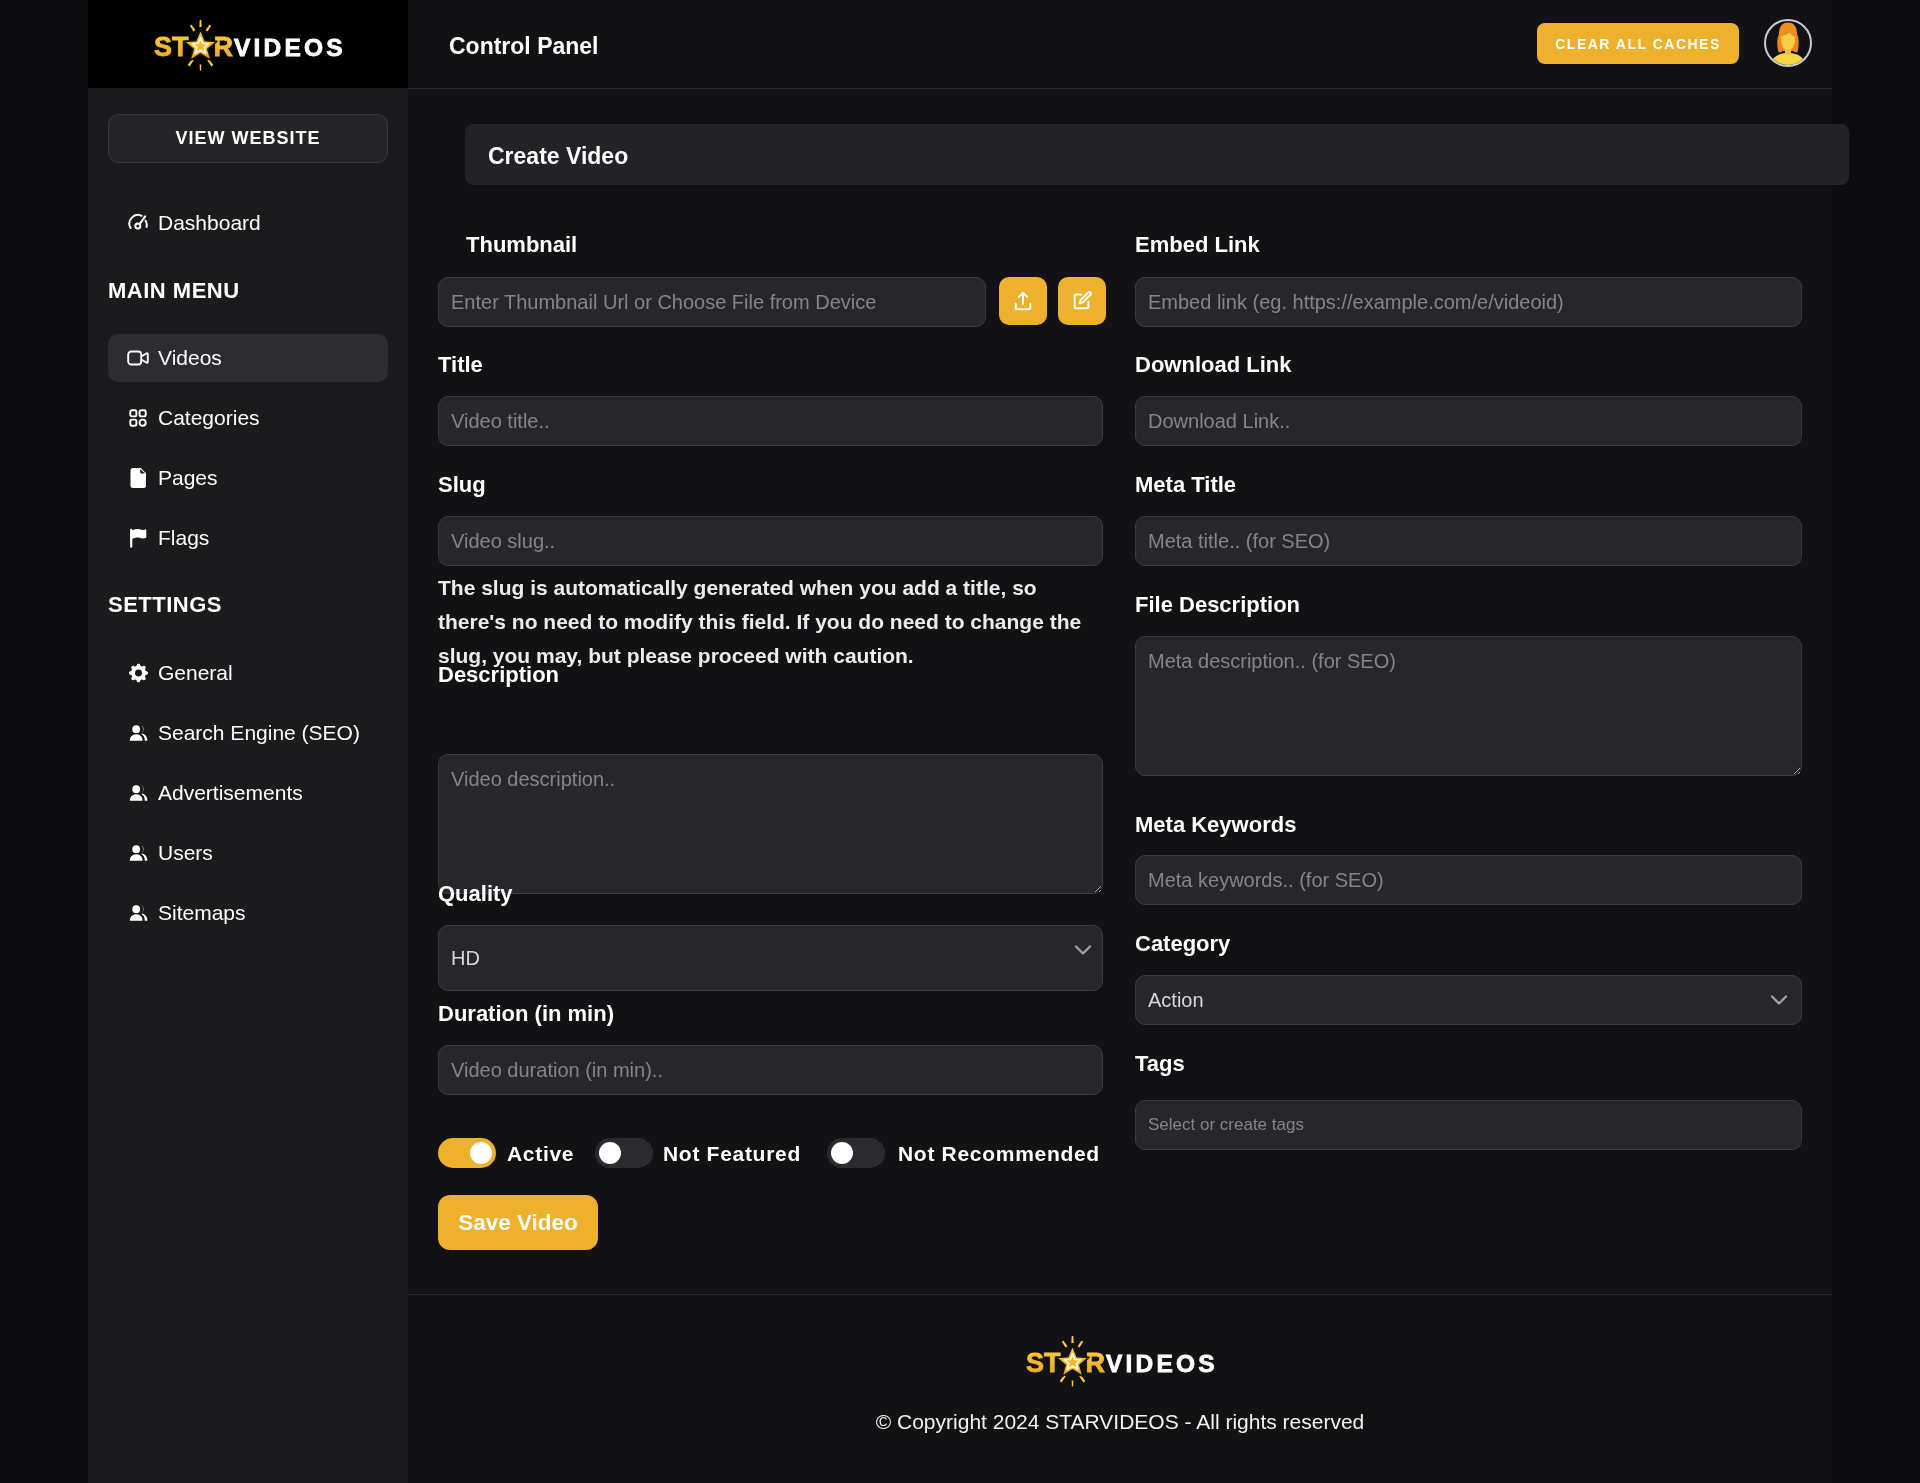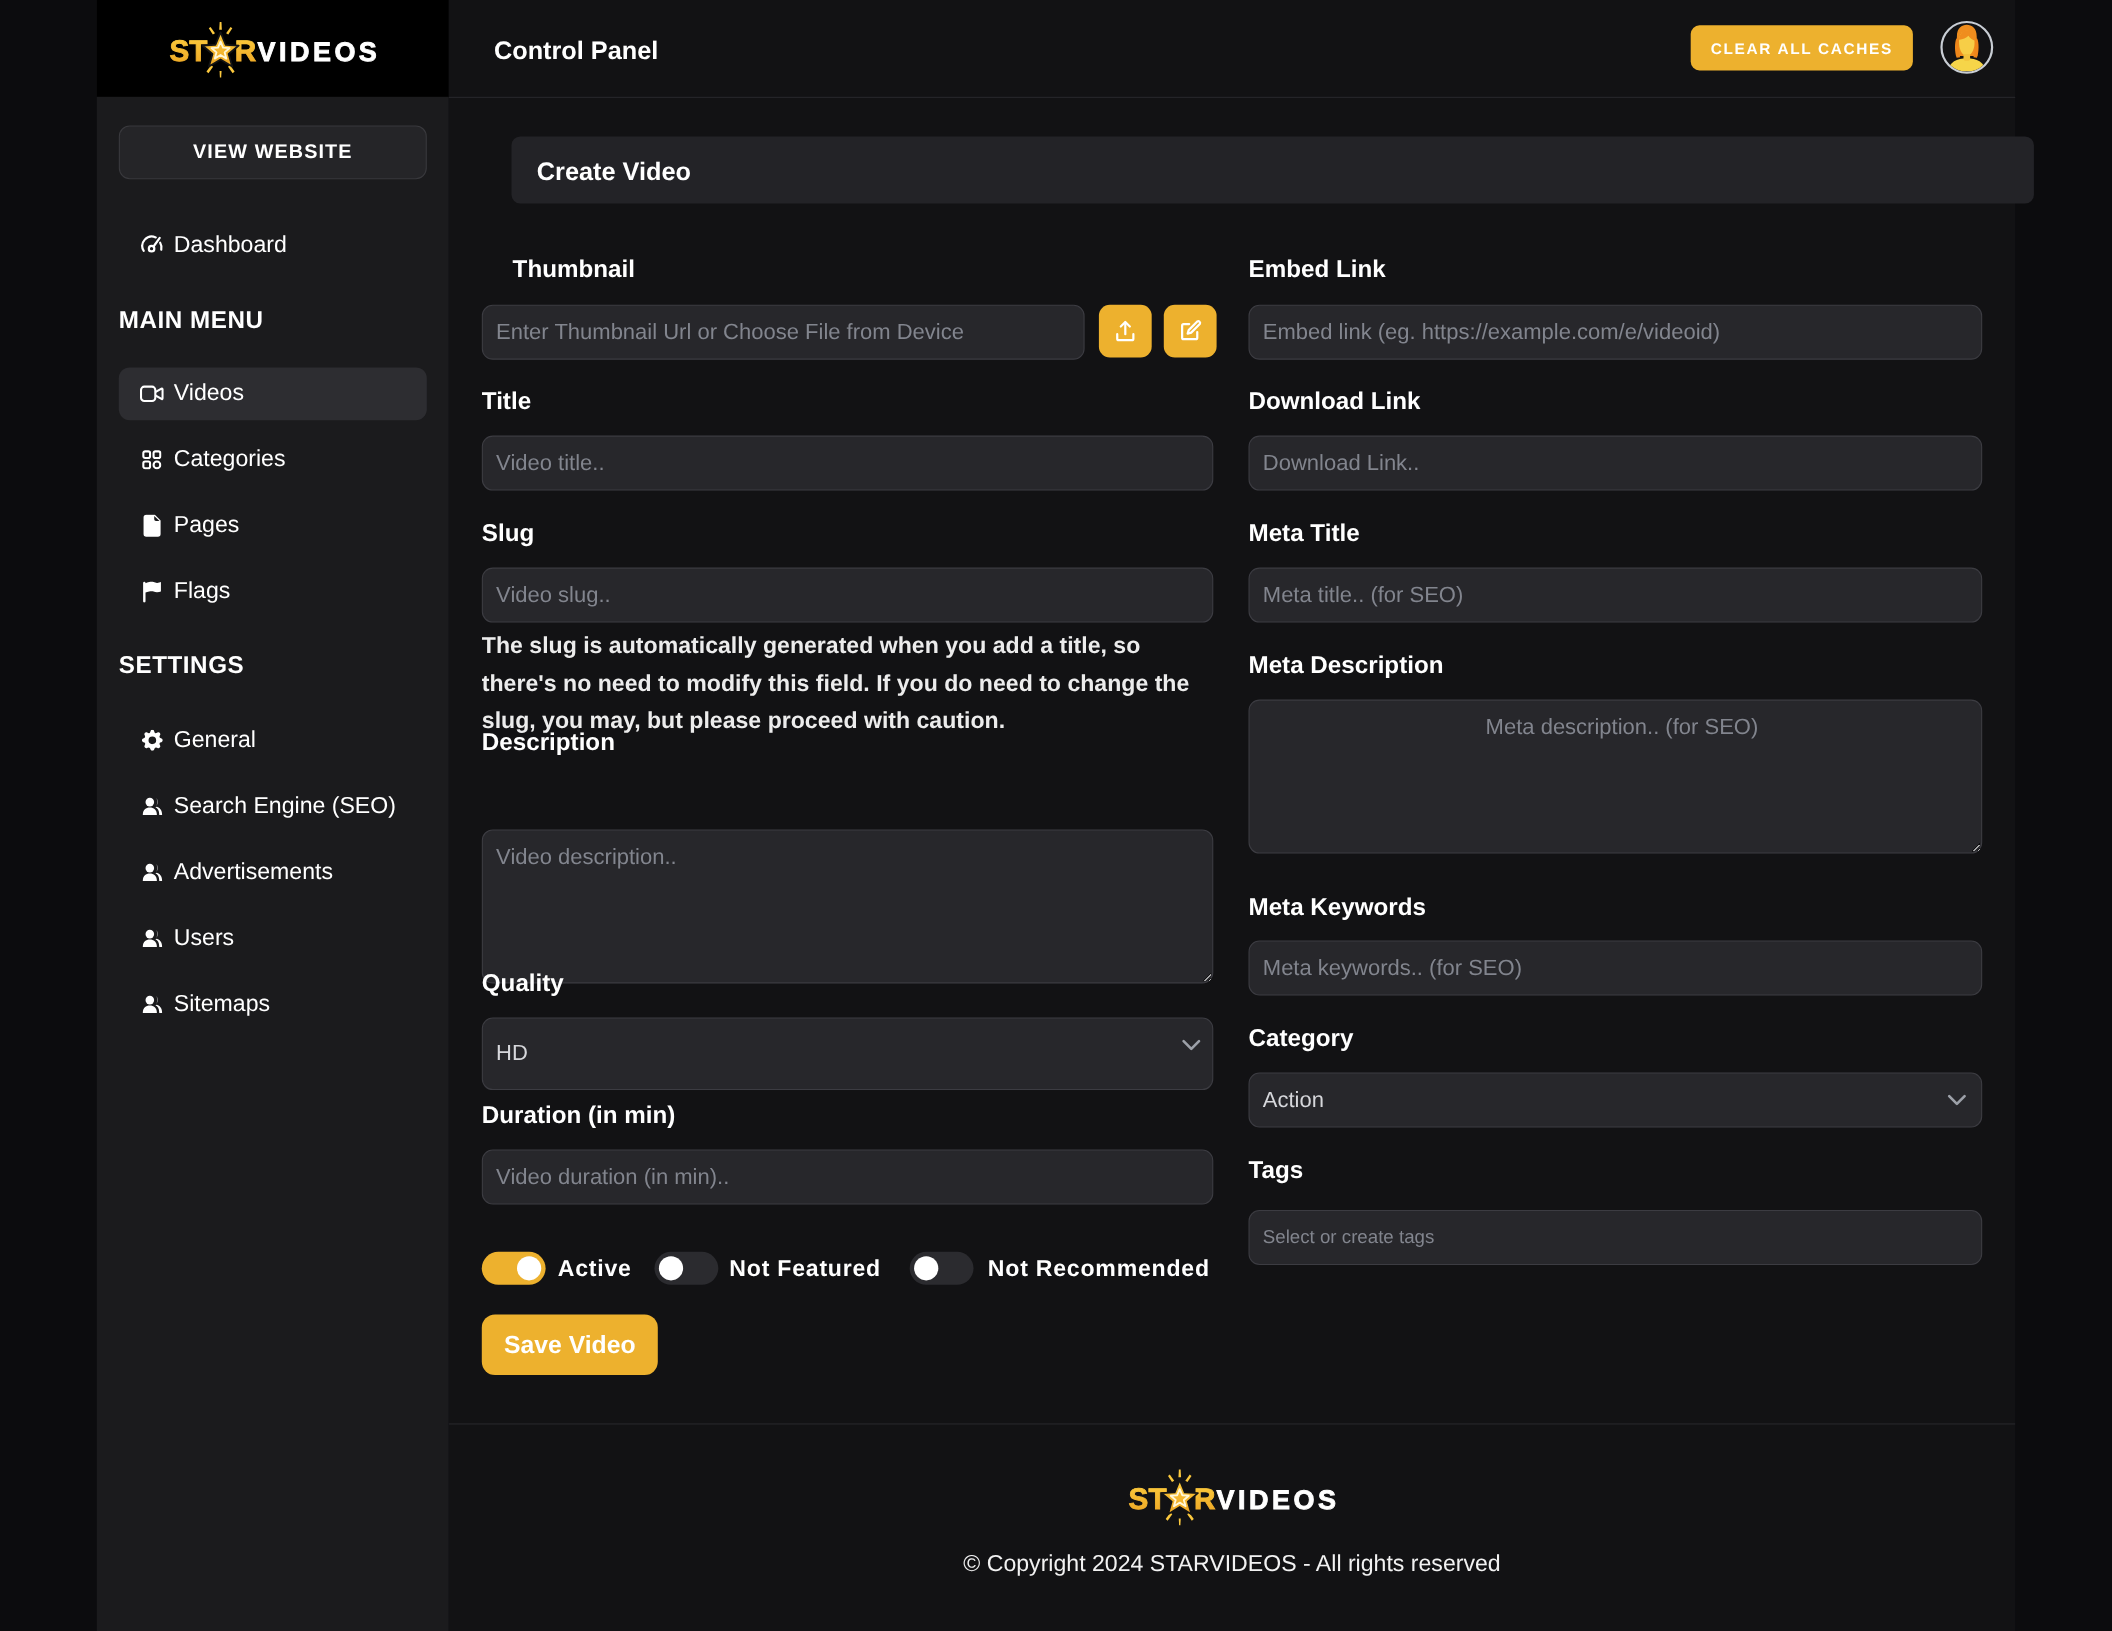--- a/index.html
+++ b/index.html
@@ -239,22 +239,22 @@
 
 <div class="lbl abs" style="left:1135px; top:232px;">Embed Link</div>
 <div class="inp abs" style="left:1135px; top:277px; width:667px; height:50px;">Embed link (eg. https://example.com/e/videoid)</div>
 
 <div class="lbl abs" style="left:1135px; top:352px;">Download Link</div>
 <div class="inp abs" style="left:1135px; top:396px; width:667px; height:50px;">Download Link..</div>
 
 <div class="lbl abs" style="left:1135px; top:472px;">Meta Title</div>
 <div class="inp abs" style="left:1135px; top:516px; width:667px; height:50px;">Meta title.. (for SEO)</div>
 
-<div class="lbl abs" style="left:1135px; top:592px;">Meta Description</div>
-<textarea class="inp abs" style="left: 1135px; top: 636px; width: 667px; height: 140px; text-align: center;" placeholder="Meta description.. (for SEO)"></textarea>
+<div class="lbl abs" style="left:1135px; top:592px;">File Description</div>
+<textarea class="inp abs" style="left: 1135px; top: 636px; width: 667px; height: 140px;" placeholder="Meta description.. (for SEO)"></textarea>
 
 <div class="lbl abs" style="left:1135px; top:812px;">Meta Keywords</div>
 <div class="inp abs" style="left:1135px; top:855px; width:667px; height:50px;">Meta keywords.. (for SEO)</div>
 
 <div class="lbl abs" style="left:1135px; top:931px;">Category</div>
 <div class="inp abs" style="left:1135px; top:975px; width:667px; height:50px; color:#d6d7db;">Action</div>
 <svg class="chev" style="left:1769px; top:993px;" width="20" height="14" viewBox="0 0 20 14" fill="none" stroke="#9ca0a8" stroke-width="2.4" stroke-linecap="round" stroke-linejoin="round">
     <path d="M3 3.5 L10 10.5 L17 3.5"></path>
   </svg>
 

